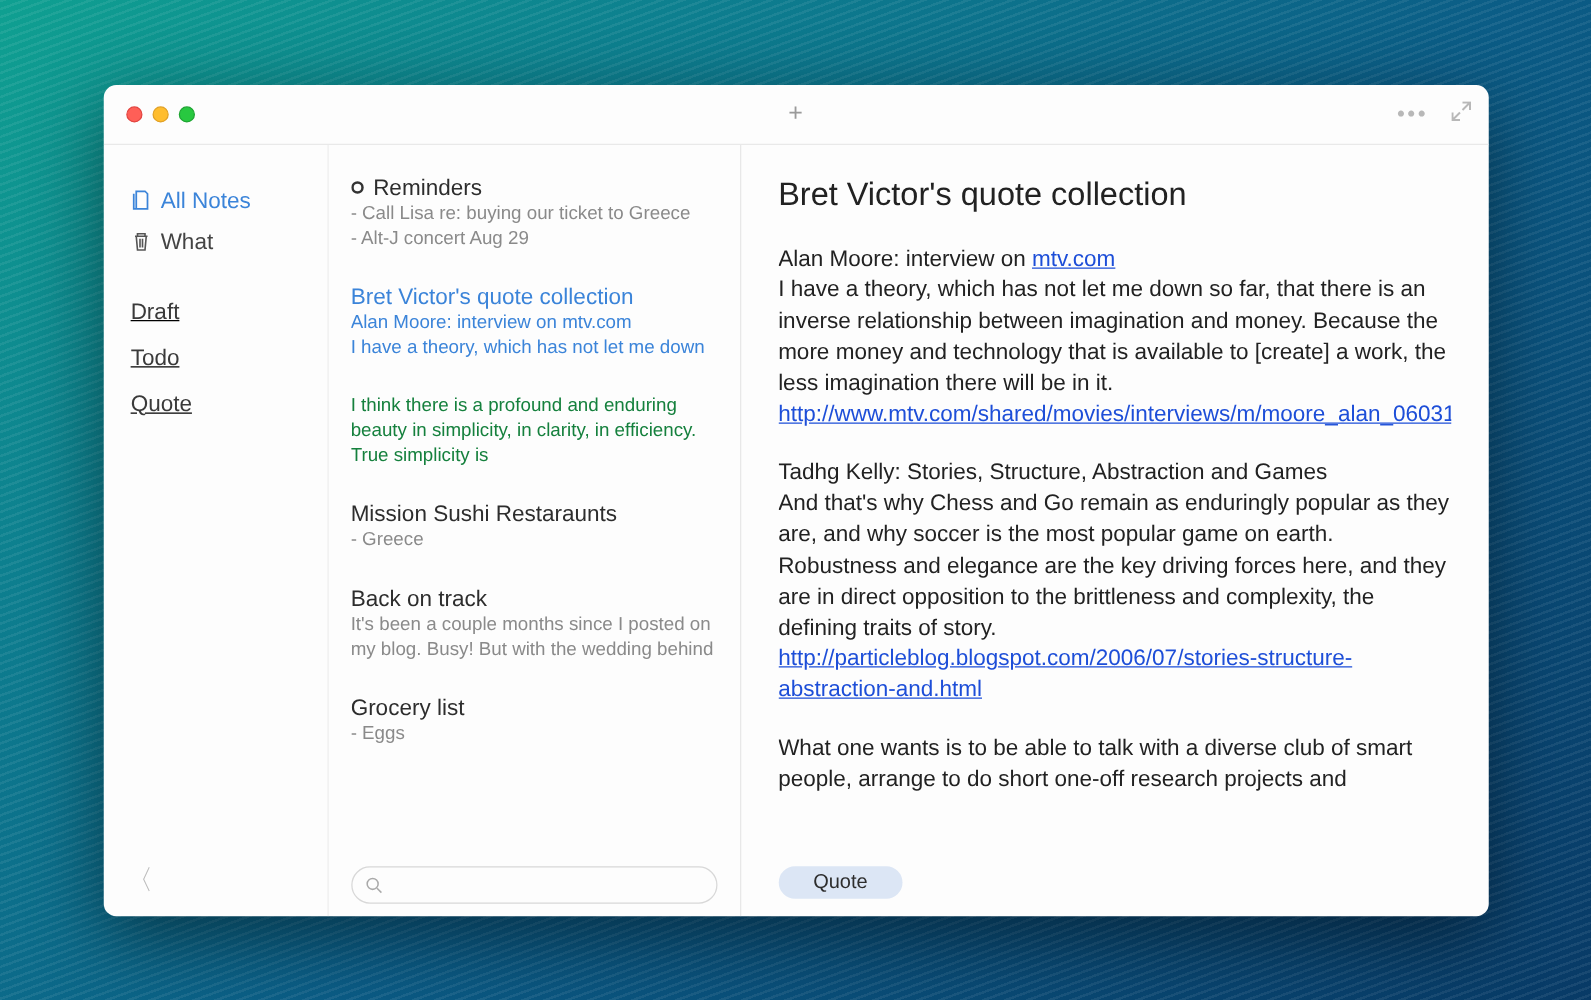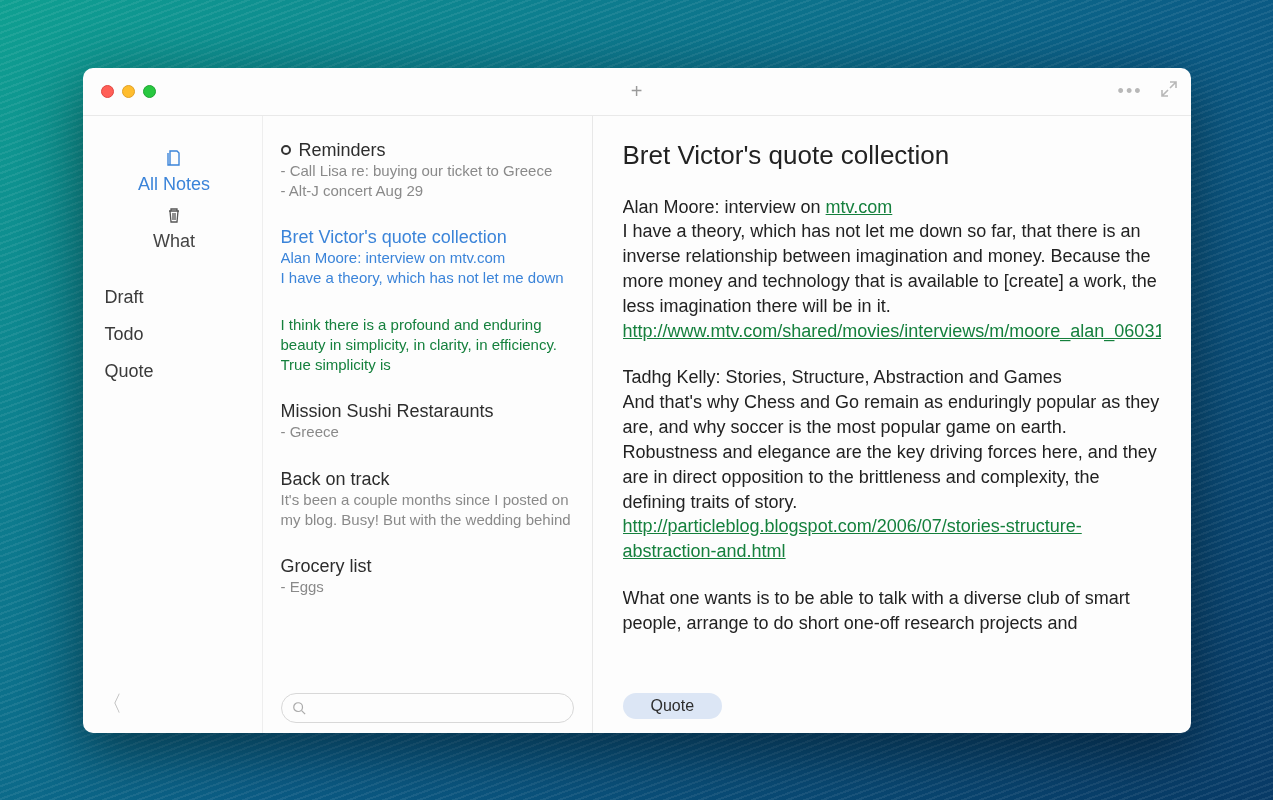--- a/index.html
+++ b/index.html
@@ -36,24 +36,24 @@
   .dots{ font-size:18px; letter-spacing:2px; }
   .expand svg{ width:16px; height:16px; }
   .columns{ flex:1 1 auto; display:flex; min-height:0; }
   .sidebar{
     width:180px; flex:0 0 180px;
     border-right:1px solid #eee;
     padding:28px 14px 10px 18px;
     position:relative;
     display:flex; flex-direction:column;
   }
-  .sb-item{ display:flex; align-items:center; gap:8px; font-size:18px; padding:6px 4px; color:#444; cursor:pointer; border-radius:4px;flex-direction:column;}
+  .sb-item{ display:flex; align-items:center; gap:8px; font-size:18px; padding:6px 4px; color:#444; cursor:pointer; border-radius:4px;}
   .sb-item.active{ color:#3b84d9; }
   .sb-item svg{ width:16px; height:16px; }
-  .sb-tags{ margin-top:26px; display:flex; flex-direction:column; gap:10px; }
+  .sb-tags{ margin-top:26px; display:flex; flex-direction:column; gap:10px;text-decoration:underline; }
   .sb-tag{ font-size:18px; color:#3a3a3a; padding:3px 4px; cursor:pointer;}
   .back-chevron{ position:absolute; left:18px; bottom:14px; color:#bcbcbc; font-size:22px; cursor:pointer;}
   .notelist{
     width:330px; flex:0 0 330px;
     border-right:1px solid #e8e8e8;
     display:flex; flex-direction:column;
     padding:24px 18px 10px 18px;
     min-height:0;
   }
   .nl-body{ flex:1 1 auto; overflow:hidden; }
@@ -70,21 +70,21 @@
   }
   .searchbar svg{ width:14px; height:14px; margin-right:6px; }
   .searchbar input{ border:none; outline:none; flex:1; background:transparent; font-size:14px;}
   .content{
     flex:1 1 auto; padding:24px 30px 10px 30px; min-width:0; display:flex; flex-direction:column; position:relative; overflow:hidden;
   }
   .content-body{ flex:1 1 auto; overflow:hidden; }
   .c-title{ font-size:26px; font-weight:500; color:#222; margin-bottom:24px;}
   .c-block{ margin-bottom:22px; font-size:18px; color:#222; line-height:1.38;}
   .c-head{ }
-  .c-link{ color:#15803d; text-decoration:underline; cursor:pointer;}
+  .c-link{ color:#1d4ed8; text-decoration:underline; cursor:pointer;}
   .tagpill{
     position:absolute; left:30px; bottom:14px;
     background:#dce6f5; color:#2d2d2d;
     font-size:16px; padding:4px 28px; border-radius:16px;
   }
 </style>
 </head>
 <body>
 
 <div class="window">

